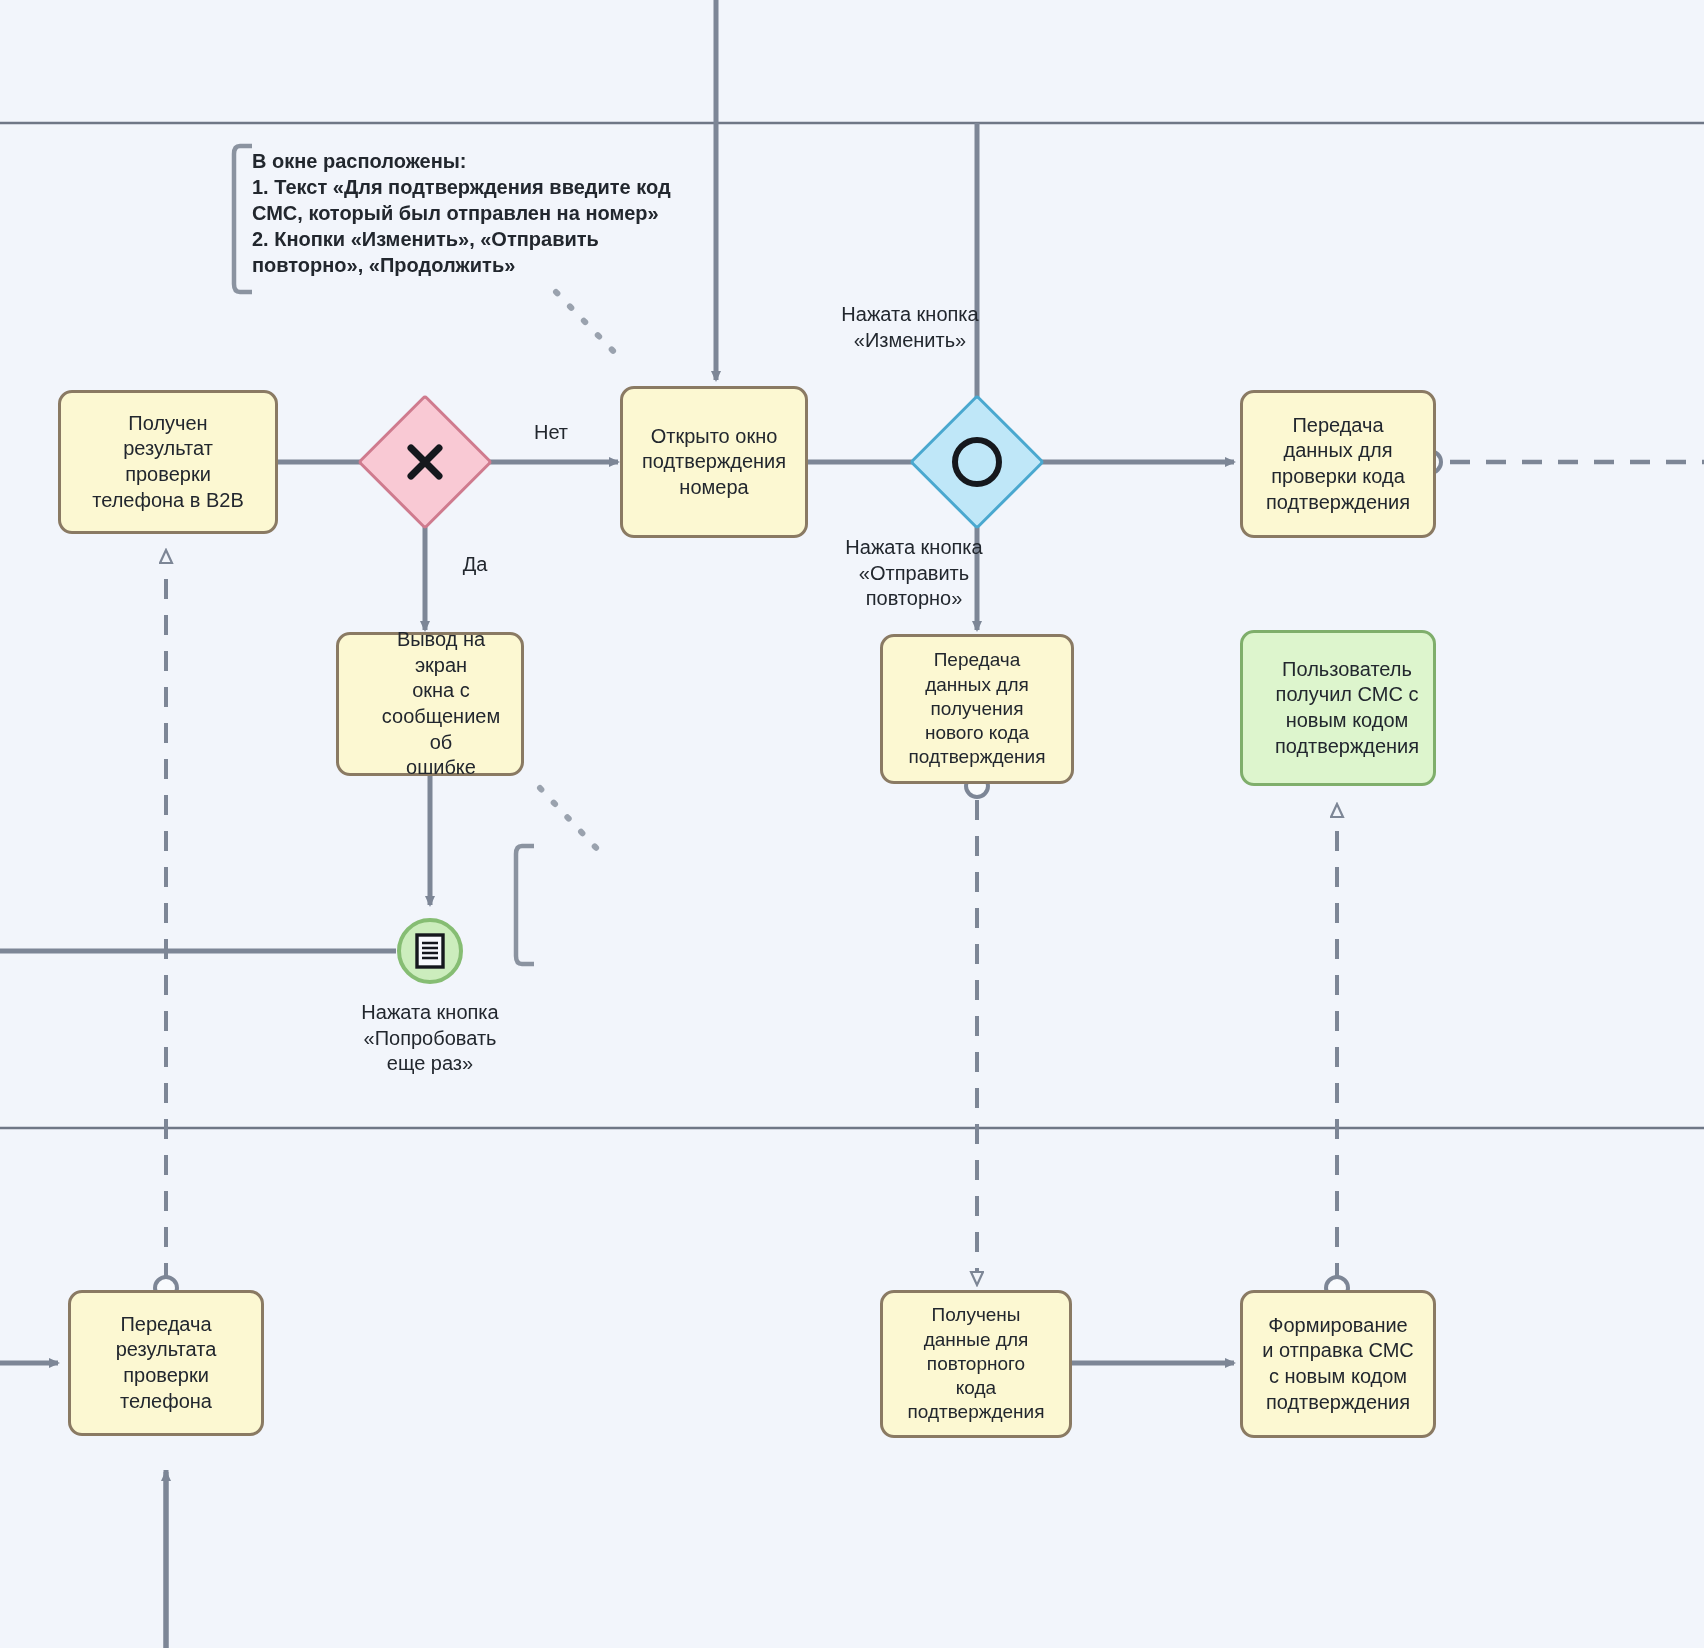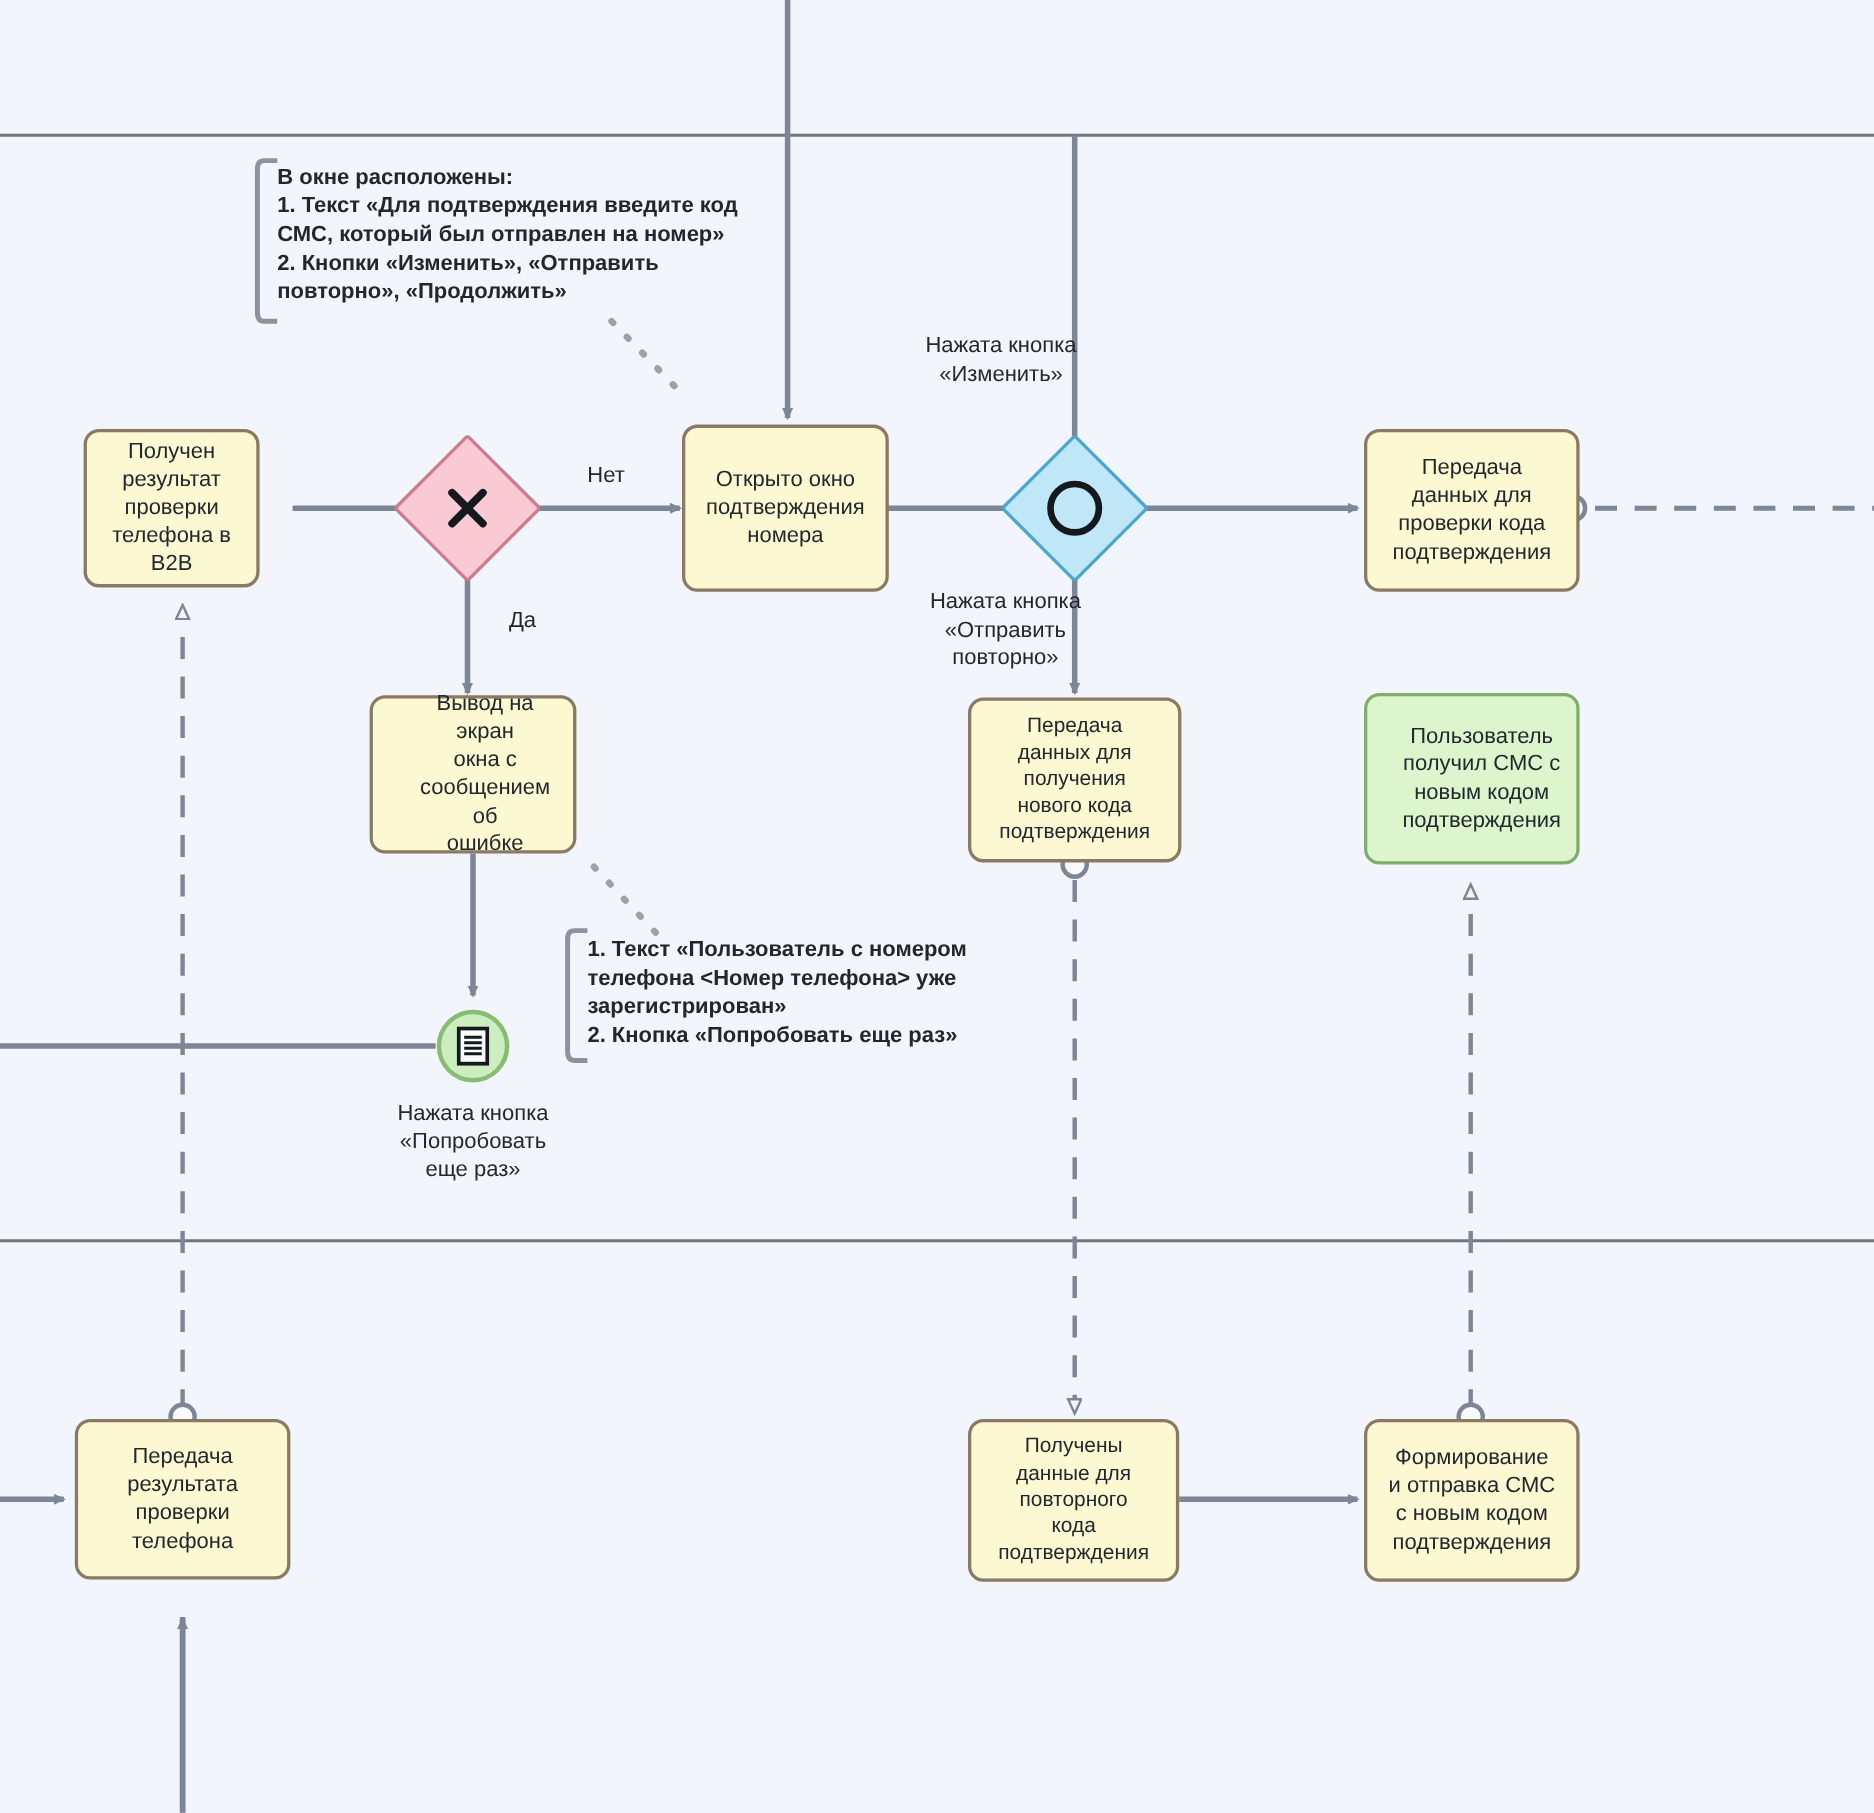--- a/index.html
+++ b/index.html
@@ -132,21 +132,21 @@
     <path d="M252,146 L240,146 Q234,146 234,154 L234,284 Q234,292 240,292 L252,292" stroke="#8b93a0" stroke-width="4.5" fill="none"></path>
 
     <path d="M534,846 L522,846 Q516,846 516,854 L516,956 Q516,964 522,964 L534,964" stroke="#8b93a0" stroke-width="4.5" fill="none"></path>
 
     <circle cx="1430" cy="462" r="11" fill="#f8fafd" stroke="#7d8696" stroke-width="4"></circle>
     <circle cx="977" cy="786" r="11" fill="#f8fafd" stroke="#7d8696" stroke-width="4"></circle>
     <circle cx="166" cy="1288" r="11" fill="#f8fafd" stroke="#7d8696" stroke-width="4"></circle>
     <circle cx="1337" cy="1288" r="11" fill="#f8fafd" stroke="#7d8696" stroke-width="4"></circle>
   </svg>
 
-  <div class="node task-yellow" style="left:76px;top:390px;width:160px;height:144px;">Получен
+  <div class="node task-yellow" style="left:58px;top:390px;width:220px;height:144px;">Получен
 результат
 проверки
 телефона в B2B</div>
 
   <div class="node task-yellow" style="left:620px;top:386px;width:188px;height:152px;">Открыто окно
 подтверждения
 номера</div>
 
   <div class="node task-yellow" style="left:1240px;top:390px;width:196px;height:148px;">Передача
 данных для
@@ -222,18 +222,14 @@
   <div class="lbl" style="left:328px;top:1000px;width:204px;">Нажата кнопка
 «Попробовать
 еще раз»</div>
 
   <div class="annot" style="left:252px;top:148px;width:480px;">В окне расположены:
   1. Текст «Для подтверждения введите код
       СМС, который был отправлен на номер»
   2. Кнопки «Изменить», «Отправить
       повторно», «Продолжить»</div>
 
-  <div class="annot" style="left:534px;top:850px;width:420px;">1. Текст «Пользователь с номером
-     телефона &lt;Номер телефона&gt; уже
-     зарегистрирован»
-2. Кнопка «Попробовать еще раз»</div>
 
 </div>
 
 </body></html>

